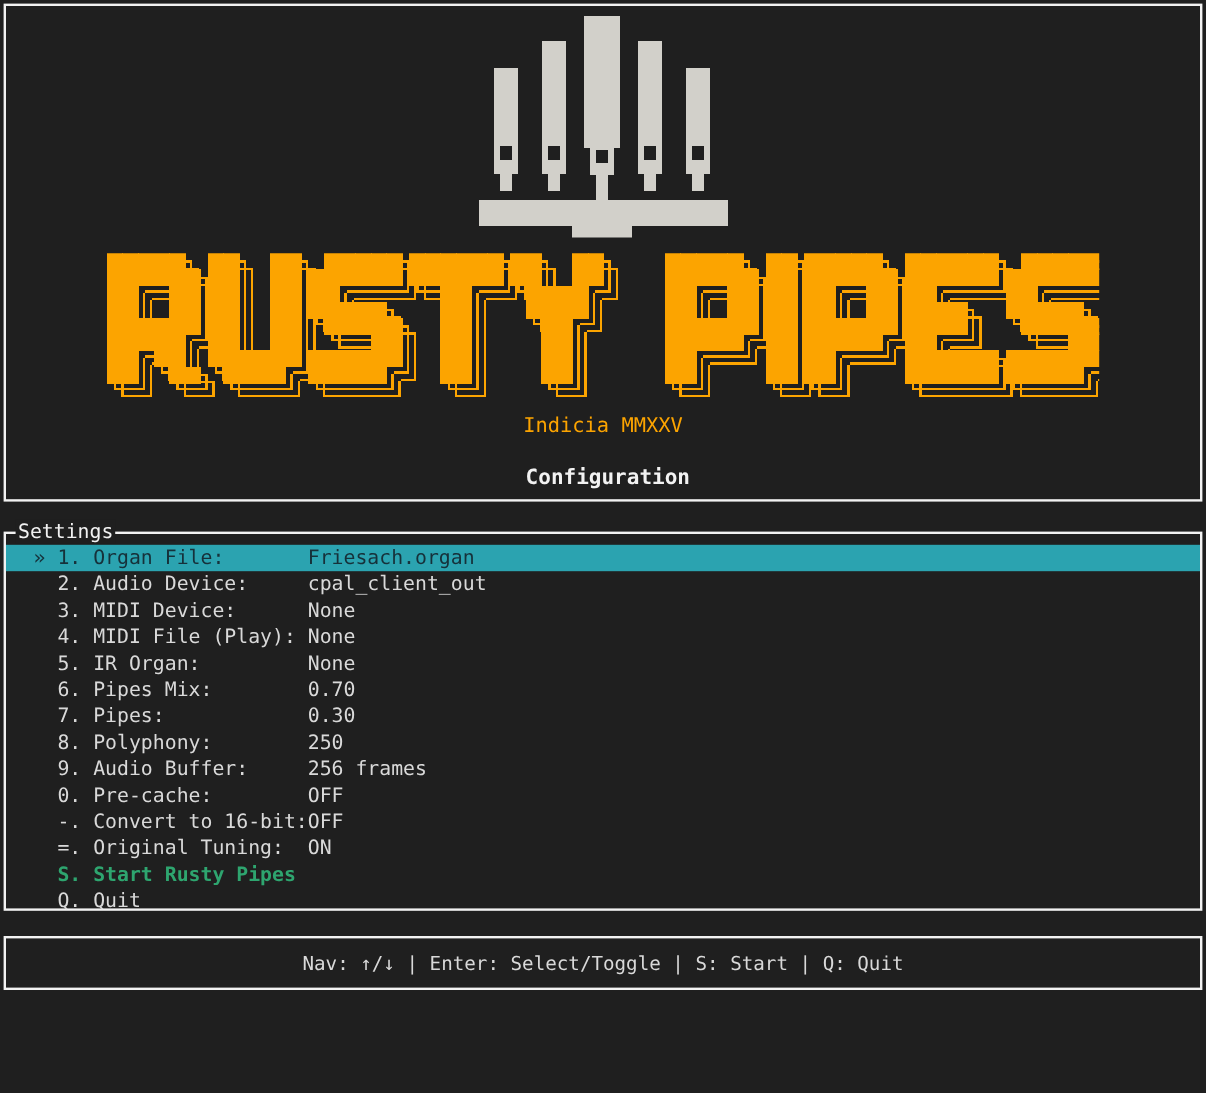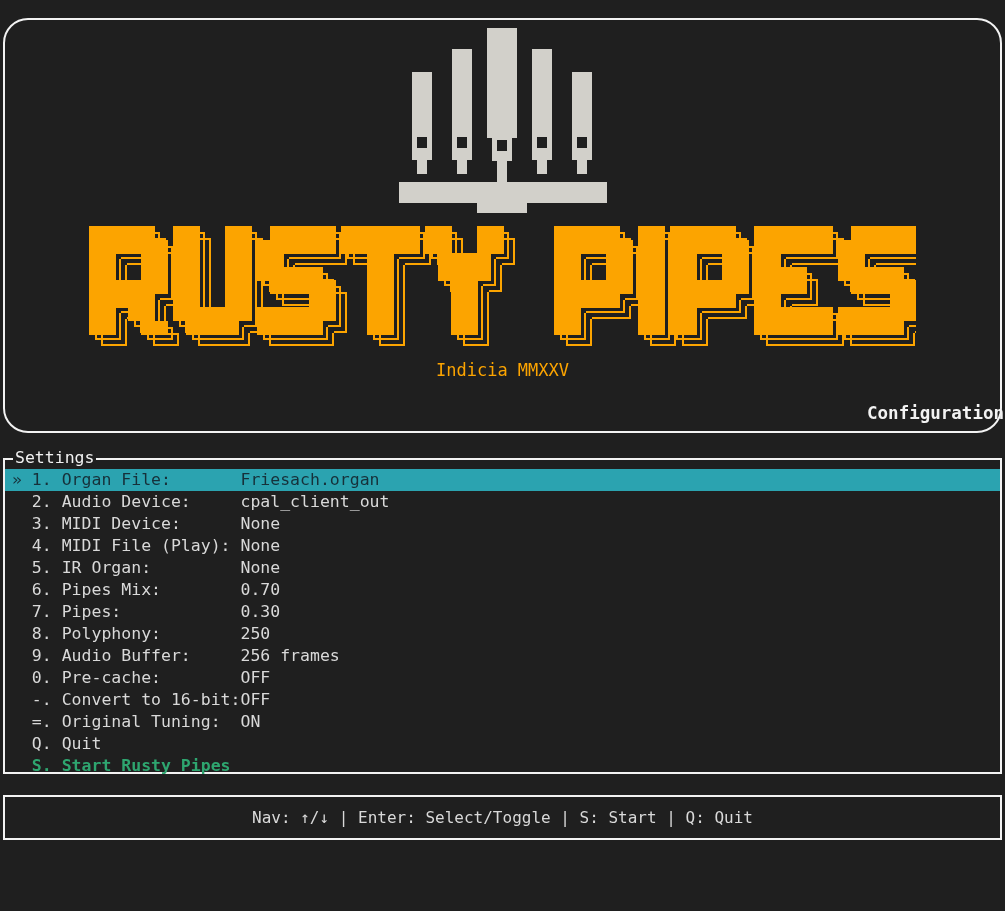--- a/index.html
+++ b/index.html
@@ -20,44 +20,44 @@
     font-family:"DejaVu Sans Mono","Liberation Mono",monospace;
     font-size:16.5px;color:var(--fg);
   }
   .panel{
     box-sizing:border-box;
     border:2px solid var(--border);
     margin-left:3px;margin-right:3px;
     background:var(--bg);
   }
   
-  .top-panel{margin-top:18px;height:415px;position:relative;border-radius:25px;}
+  .top-panel{margin-top:3px;height:415px;position:relative;}
   .pipes-art{position:absolute;top:7px;left:50%;margin-left:-104px;width:208px;height:186px;}
   .pipes-art .pp{fill:var(--pipe);}
   .pipes-art .mouth{fill:var(--bg);}
   .title-art-wrap{position:absolute;top:206px;left:0;width:100%;text-align:center;line-height:0;}
   .title-art rect{fill:var(--orange);}
   .subtitle{
     position:absolute;top:339px;left:0;width:100%;
     text-align:center;color:var(--orange);font-size:17px;line-height:22px;
   }
   .section-label{
     position:absolute;top:382px;left:4px;width:100%;
-    text-align:right;color:var(--white);font-weight:bold;font-size:17.5px;line-height:22px;
+    text-align:center;color:var(--white);font-weight:bold;font-size:17.5px;line-height:22px;
   }
   
   .settings-panel{margin-top:25px;height:316px;position:relative;}
   .box-title{
     position:absolute;top:-12px;left:8px;
     background:var(--bg);padding:0 2px;line-height:20px;color:var(--white);
   }
   .settings-list{padding-top:9px;}
   .srow{
     height:22px;line-height:22px;white-space:pre;
-    padding-left:7px;cursor:default;
+    padding-left:23px;cursor:default;
   }
   .srow span{display:inline-block;vertical-align:top;}
   .srow .m{width:2ch;}
   .srow .k{width:3ch;}
   .srow .l{width:18ch;}
   .srow.selected{background:var(--hl-bg);color:var(--hl-fg);}
   .srow.green{color:var(--green);font-weight:bold;}
   
   .footer-panel{
     margin-top:21px;height:45px;
@@ -1151,22 +1151,22 @@
         <div class="srow"><span class="m"></span><span class="k">3.</span><span class="l">MIDI Device:</span><span class="v">None</span></div>
         <div class="srow"><span class="m"></span><span class="k">4.</span><span class="l">MIDI File (Play):</span><span class="v">None</span></div>
         <div class="srow"><span class="m"></span><span class="k">5.</span><span class="l">IR Organ:</span><span class="v">None</span></div>
         <div class="srow"><span class="m"></span><span class="k">6.</span><span class="l">Pipes Mix:</span><span class="v">0.70</span></div>
         <div class="srow"><span class="m"></span><span class="k">7.</span><span class="l">Pipes:</span><span class="v">0.30</span></div>
         <div class="srow"><span class="m"></span><span class="k">8.</span><span class="l">Polyphony:</span><span class="v">250</span></div>
         <div class="srow"><span class="m"></span><span class="k">9.</span><span class="l">Audio Buffer:</span><span class="v">256 frames</span></div>
         <div class="srow"><span class="m"></span><span class="k">0.</span><span class="l">Pre-cache:</span><span class="v">OFF</span></div>
         <div class="srow"><span class="m"></span><span class="k">-.</span><span class="l">Convert to 16-bit:</span><span class="v">OFF</span></div>
         <div class="srow"><span class="m"></span><span class="k">=.</span><span class="l">Original Tuning:</span><span class="v">ON</span></div>
+        <div class="srow green"><span class="m"></span><span class="k">S.</span><span class="l">Start Rusty Pipes</span><span class="v"></span></div>
         <div class="srow"><span class="m"></span><span class="k">Q.</span><span class="l">Quit</span><span class="v"></span></div>
-        <div class="srow green"><span class="m"></span><span class="k">S.</span><span class="l">Start Rusty Pipes</span><span class="v"></span></div>
       </div>
   </div>
 
   <div class="panel footer-panel">
     <div class="footer-hint">Nav: ↑/↓ | Enter: Select/Toggle | S: Start | Q: Quit</div>
   </div>
 
 </div>
 
 </body></html>

